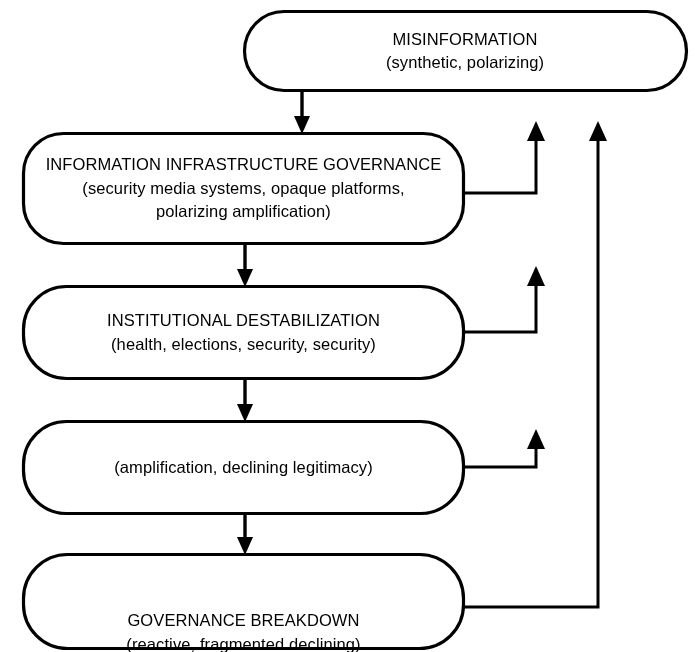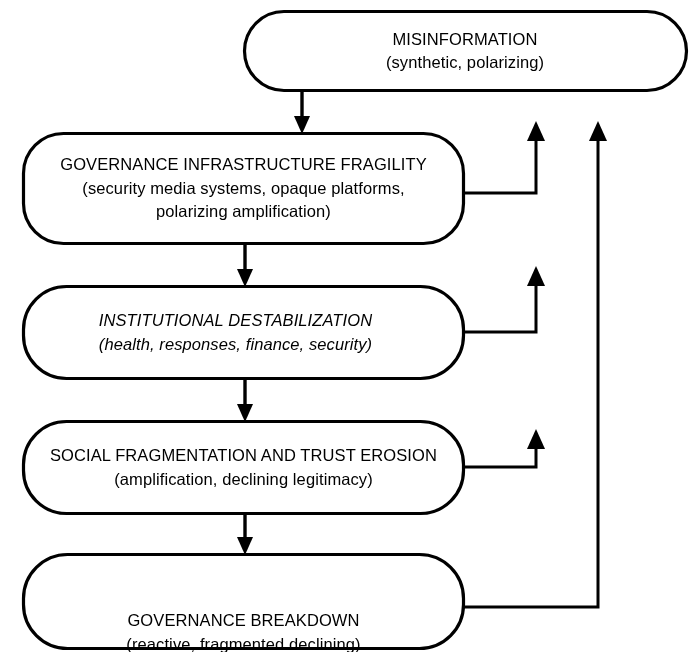--- a/index.html
+++ b/index.html
@@ -135,32 +135,31 @@
     </g>
 
   </svg>
 
   <div class="node-label" style="left:245px; top:12px; width:440px; height:78px;">
     <span class="node-title">MISINFORMATION</span>
     <span class="node-sub node-sub-line">(synthetic, polarizing)</span>
   </div>
 
   <div class="node-label" style="left:24px; top:134px; width:439px; height:109px;">
-    <span class="node-title">GOVERNANCE INFRASTRUCTURE FRAGILITY</span>
+    <span class="node-title">INFORMATION INFRASTRUCTURE GOVERNANCE</span>
     <span class="node-sub node-sub-line">(security media systems, opaque platforms,</span>
     <span class="node-sub node-sub-line">polarizing amplification)</span>
   </div>
 
-  <div class="node-label" style="left:16px; top:287px; width:439px; height:91px;font-style:italic;">
+  <div class="node-label" style="left:24px; top:287px; width:439px; height:91px;">
     <span class="node-title">INSTITUTIONAL DESTABILIZATION</span>
-    <span class="node-sub node-sub-line">(health, responses, finance, security)</span>
+    <span class="node-sub node-sub-line">(health, elections, security, security)</span>
   </div>
 
   <div class="node-label" style="left:24px; top:422px; width:439px; height:91px;">
-    <span class="node-title">SOCIAL FRAGMENTATION AND TRUST EROSION</span>
     <span class="node-sub node-sub-line">(amplification, declining legitimacy)</span>
   </div>
 
   <div class="node-label" style="left:24px; top:586px; width:439px; height:93px;">
     <span class="node-title">GOVERNANCE BREAKDOWN</span>
     <span class="node-sub node-sub-line">(reactive, fragmented declining)</span>
   </div>
 
 </div>
 

